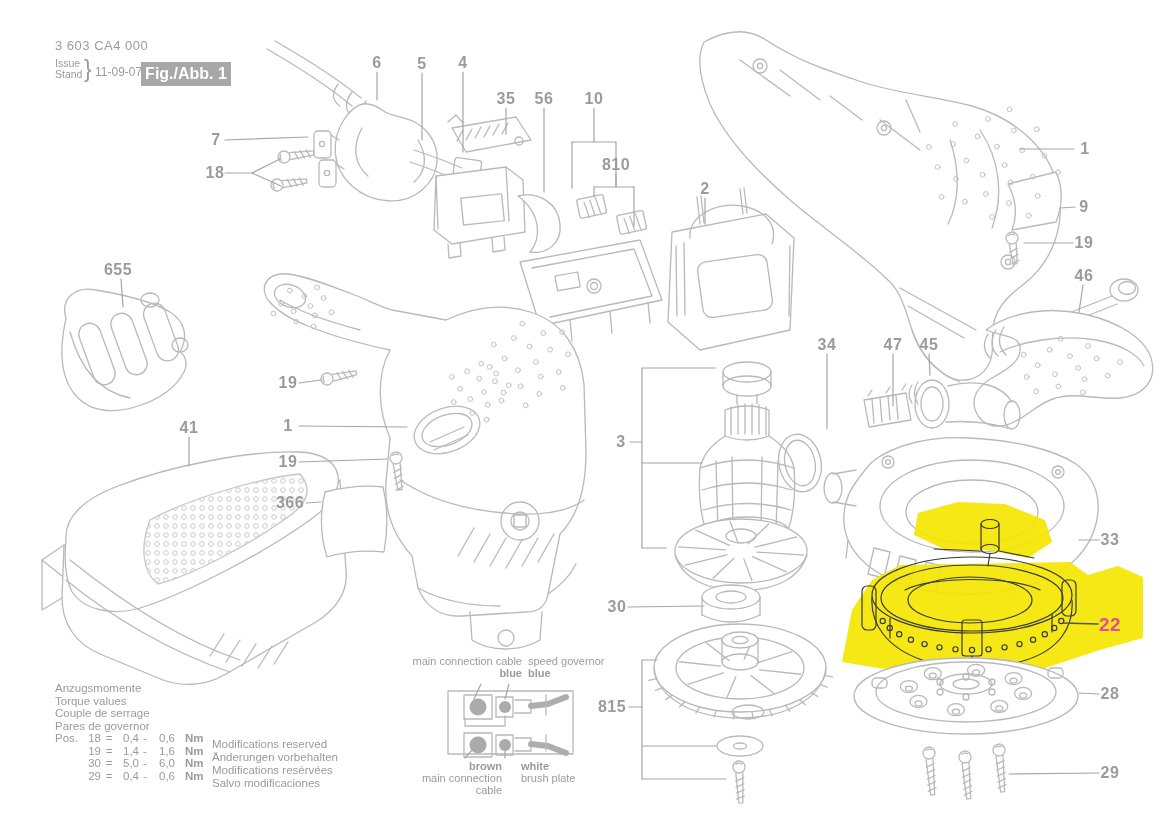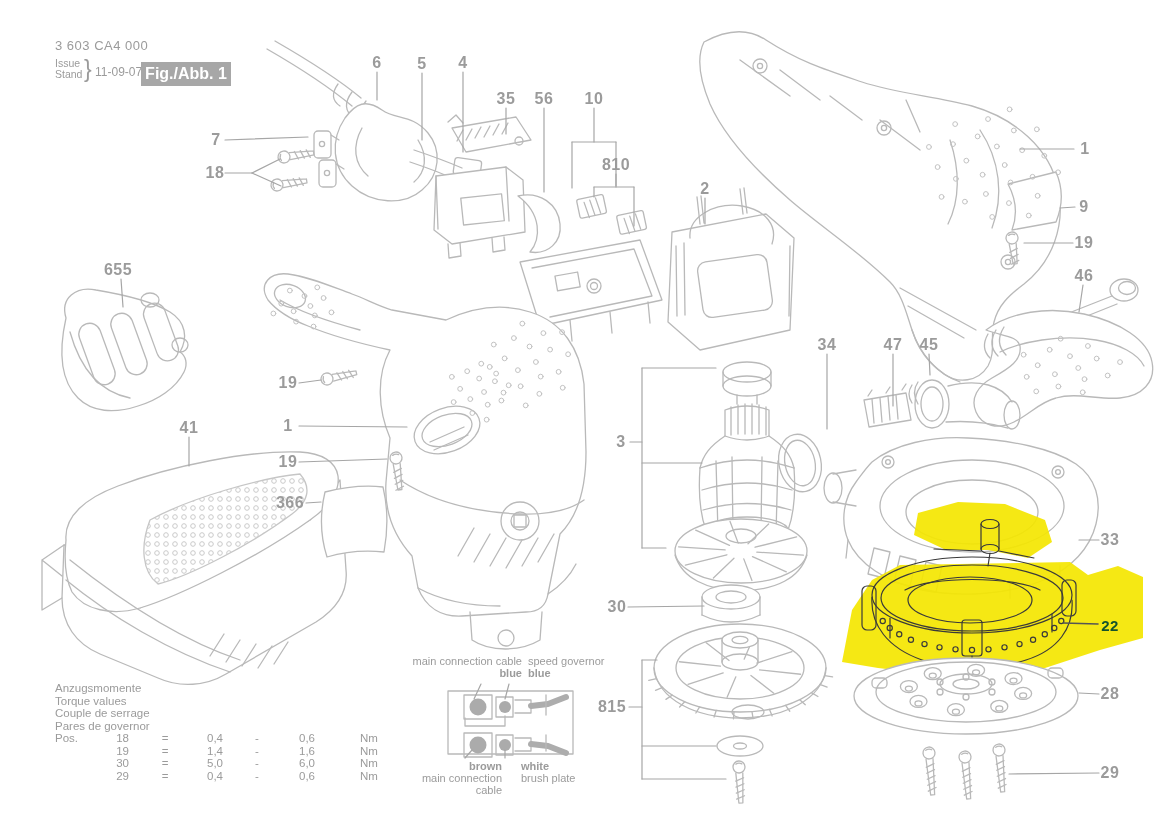--- a/index.html
+++ b/index.html
@@ -2,32 +2,32 @@
 <html style="--label: #9b9b9b; --figbox: #a7a7a7;"><head>
 <meta charset="utf-8">
 <style>
   html,body{margin:0;padding:0;background:#e8e8e8;}
   .stage{position:relative;width:1169px;height:826px;background:#ffffff;overflow:hidden;
          font-family:"Liberation Sans", sans-serif;}
   .stage svg{position:absolute;left:0;top:0;}
   .txt{position:absolute;color:var(--label,#9b9b9b);}
   .plabel{position:absolute;transform:translate(-50%,-50%);font-weight:bold;font-size:16px;
           color:var(--label,#9b9b9b);letter-spacing:.5px;white-space:nowrap;}
-  .plabel.dark{color:#14532d;font-size:15px;}
+  .plabel.dark{color:#ec4899;font-size:19px;}
   .hdr-pn{left:55px;top:38px;font-size:13px;letter-spacing:.5px;}
   .hdr-issue{left:55px;top:58px;font-size:10.5px;line-height:11px;}
   .hdr-brace{left:84px;top:56px;font-size:23px;font-weight:200;}
   .hdr-date{left:95px;top:65px;font-size:12px;}
   .figbox{position:absolute;left:141px;top:62px;width:90px;height:24px;background:var(--figbox,#a7a7a7);
           color:#fff;font-weight:bold;font-size:16px;display:flex;align-items:center;justify-content:center;}
   .torque{left:55px;top:682px;font-size:11.5px;line-height:12.5px;}
-  .trow{display:flex;gap:28px;}
+  .trow{display:flex;}
   .tp{width:28px;}.tn{width:18px;text-align:right;}.teq{width:16px;text-align:center;}
   .tmin{width:22px;text-align:right;}.tdash{width:12px;text-align:center;}.tmax{width:24px;text-align:right;}
-  .tu{margin-left:17px;}
+  .tu{margin-left:10px;font-weight:bold;}
   .mods{left:212px;top:738px;font-size:11.5px;line-height:13px;}
   .wl{position:absolute;font-size:11px;line-height:12px;color:var(--label,#9b9b9b);margin-left:24px;}
   .wl b{font-weight:bold;}
   .wl.r{text-align:right;}
 </style>
 </head>
 <body>
 
 <div class="stage">
 
@@ -679,20 +679,26 @@
           <span class="tn">29</span>
           <span class="teq">=</span>
           <span class="tmin">0,4</span>
           <span class="tdash">-</span>
           <span class="tmax">0,6</span>
           <span class="tu">Nm</span>
         </div>
       </div>
   </div>
 
+  <div class="txt mods" id="mods">
+      <div>Modifications reserved</div>
+      <div>Änderungen vorbehalten</div>
+      <div>Modifications resérvées</div>
+      <div>Salvo modificaciones</div>
+    </div>
 
   <div class="wl r" style="left:386px;top:655px;width:112px;">
     <span>main connection cable</span><br><b>blue</b>
   </div>
   <div class="wl" style="left:504px;top:655px;width:90px;">
     <span>speed governor</span><br><b>blue</b>
   </div>
   <div class="wl r" style="left:378px;top:760px;width:100px;">
     <b>brown</b><br><span>main connection cable</span>
   </div>

